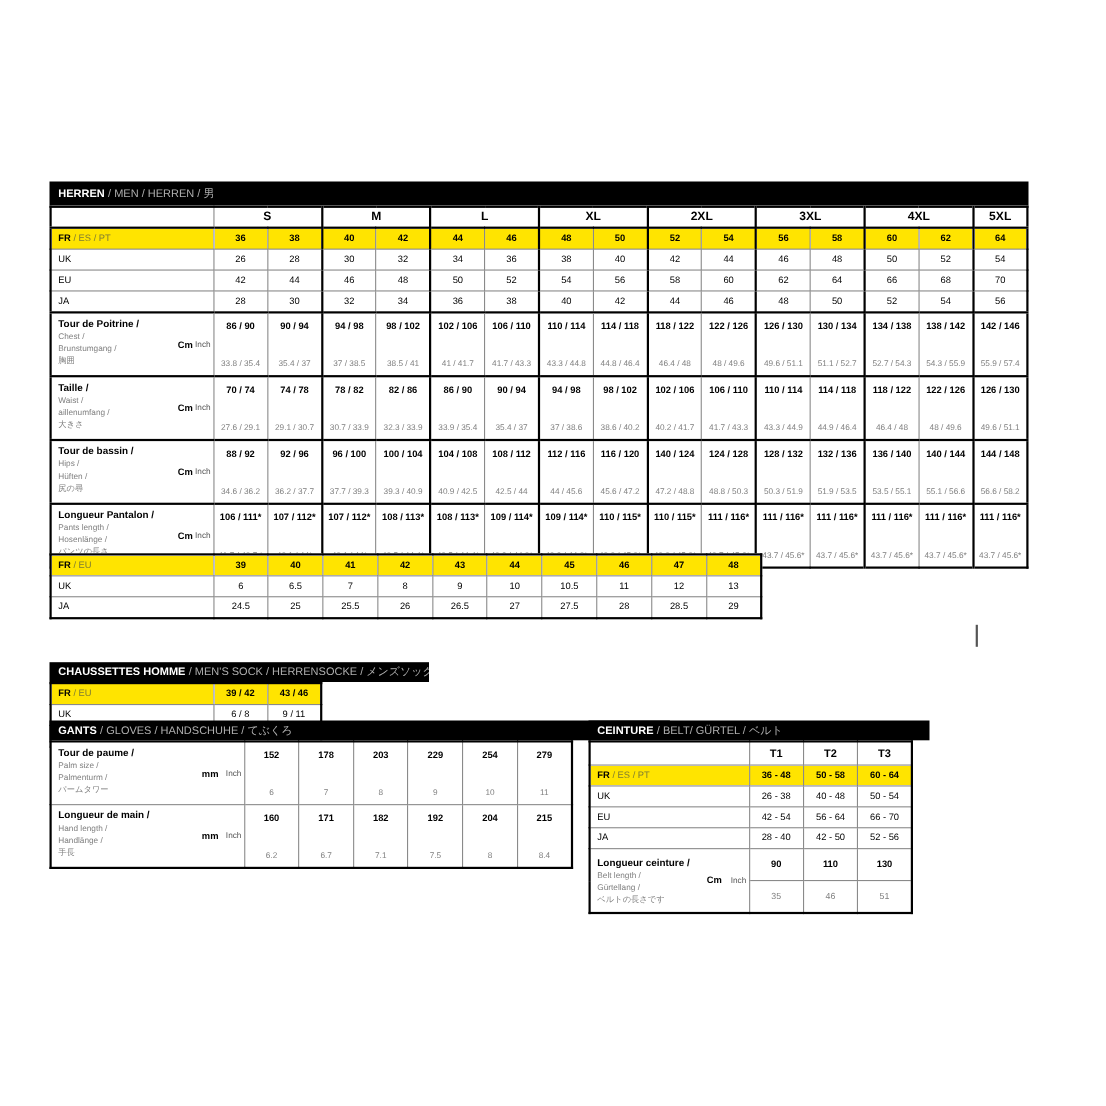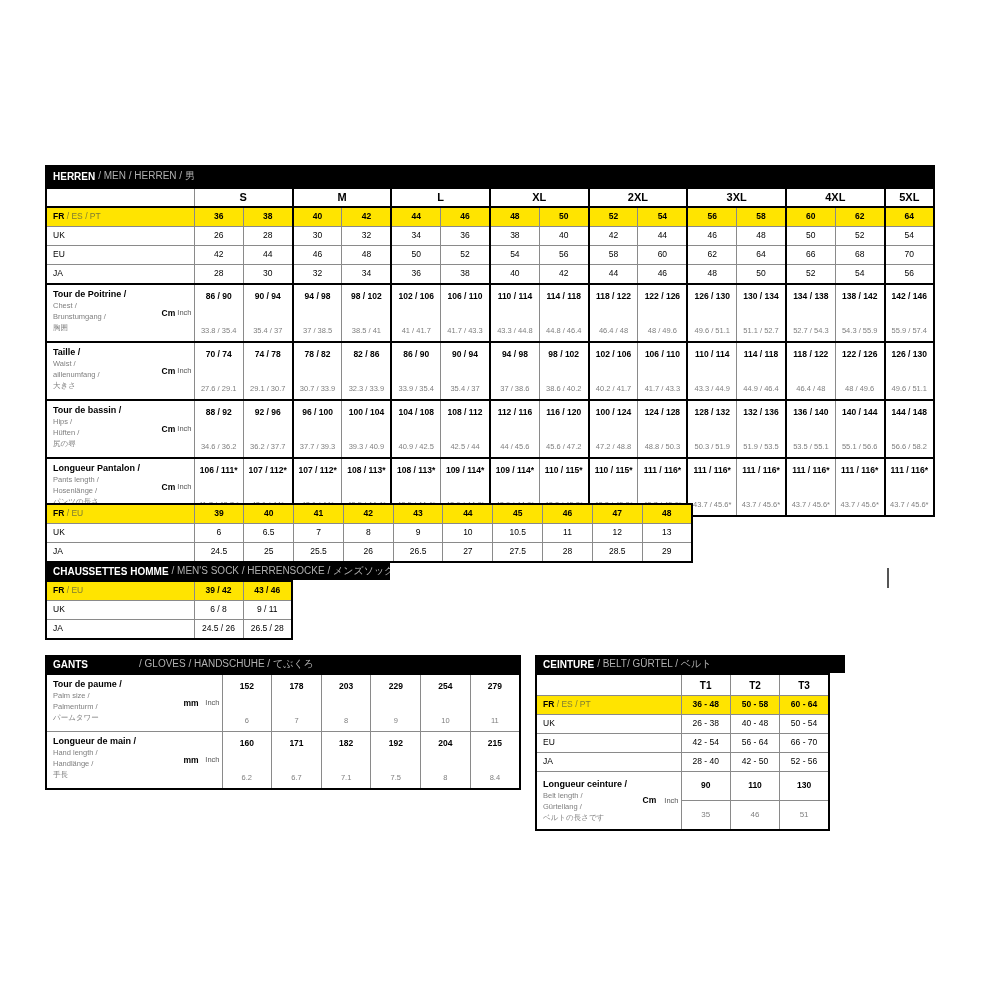--- a/index.html
+++ b/index.html
@@ -403,21 +403,21 @@
             </div>
           </td>
           <td class="thickR">
             <div class="vcell">
               <div class="cmv">116 / 120</div>
               <div class="inv">45.6 / 47.2</div>
             </div>
           </td>
           <td>
             <div class="vcell">
-              <div class="cmv">100 / 124</div>
+              <div class="cmv">140 / 124</div>
               <div class="inv">47.2 / 48.8</div>
             </div>
           </td>
           <td class="thickR">
             <div class="vcell">
               <div class="cmv">124 / 128</div>
               <div class="inv">48.8 / 50.3</div>
             </div>
           </td>
           <td>
@@ -603,21 +603,21 @@
           <td>27</td>
           <td>27.5</td>
           <td>28</td>
           <td>28.5</td>
           <td>29</td>
         </tr>
       </tbody>
   </table>
 </div>
 
-<div class="tblwrap" style="left:45px;top:562px;width:345px;">
+<div class="tblwrap" style="left:45px;top:602px;width:345px;">
   <div class="ttl" style="height:18px;width:345px;">
     <span>CHAUSSETTES HOMME</span>
     <span class="rest">/ MEN'S SOCK / HERRENSOCKE / メンズソックス</span>
   </div>
   <table style="width:248px;">
     <colgroup>
         <col style="width:148px;">
       </colgroup>
     <tbody id="socks-tbody">
         <tr class="szrow">
@@ -633,21 +633,21 @@
         <tr class="szrow">
           <td class="lbl">JA</td>
           <td>24.5 / 26</td>
           <td>26.5 / 28</td>
         </tr>
       </tbody>
   </table>
 </div>
 
 <div class="tblwrap" style="left:45px;top:655px;width:476px;">
-  <div class="ttl" style="height:18px;width:476px;gap:48px;">
+  <div class="ttl" style="height:18px;width:564px;">
     <span>GANTS</span>
     <span class="rest">/ GLOVES / HANDSCHUHE / てぶくろ</span>
   </div>
   <table style="width:476px;">
     <colgroup>
         <col style="width:176px;">
       </colgroup>
     <tbody id="gloves-tbody">
         <tr class="meas2">
           <td class="lbl" style="padding: 0px;">

